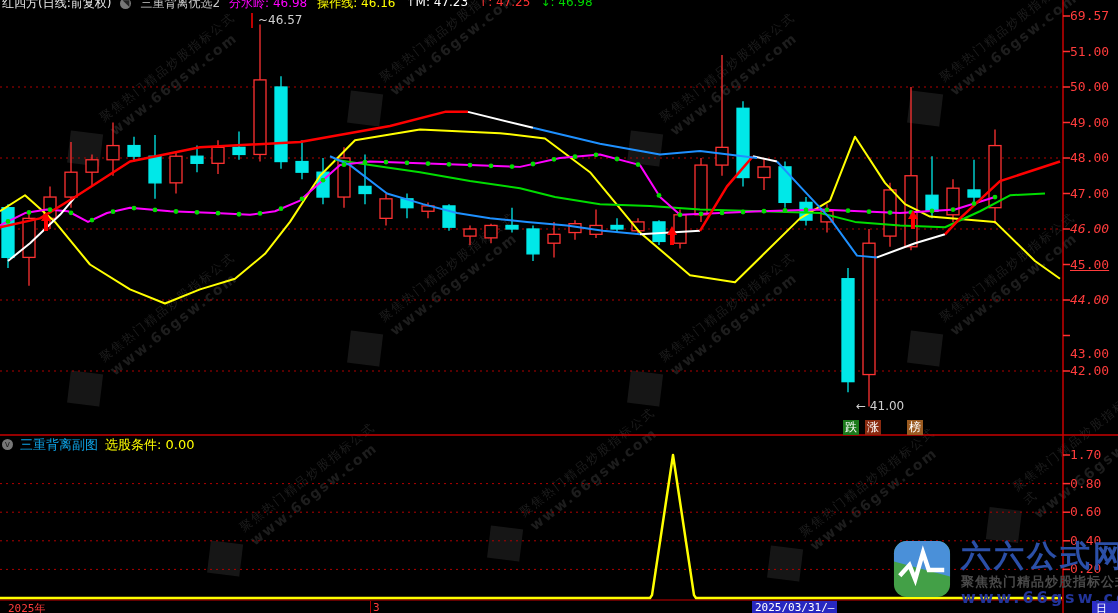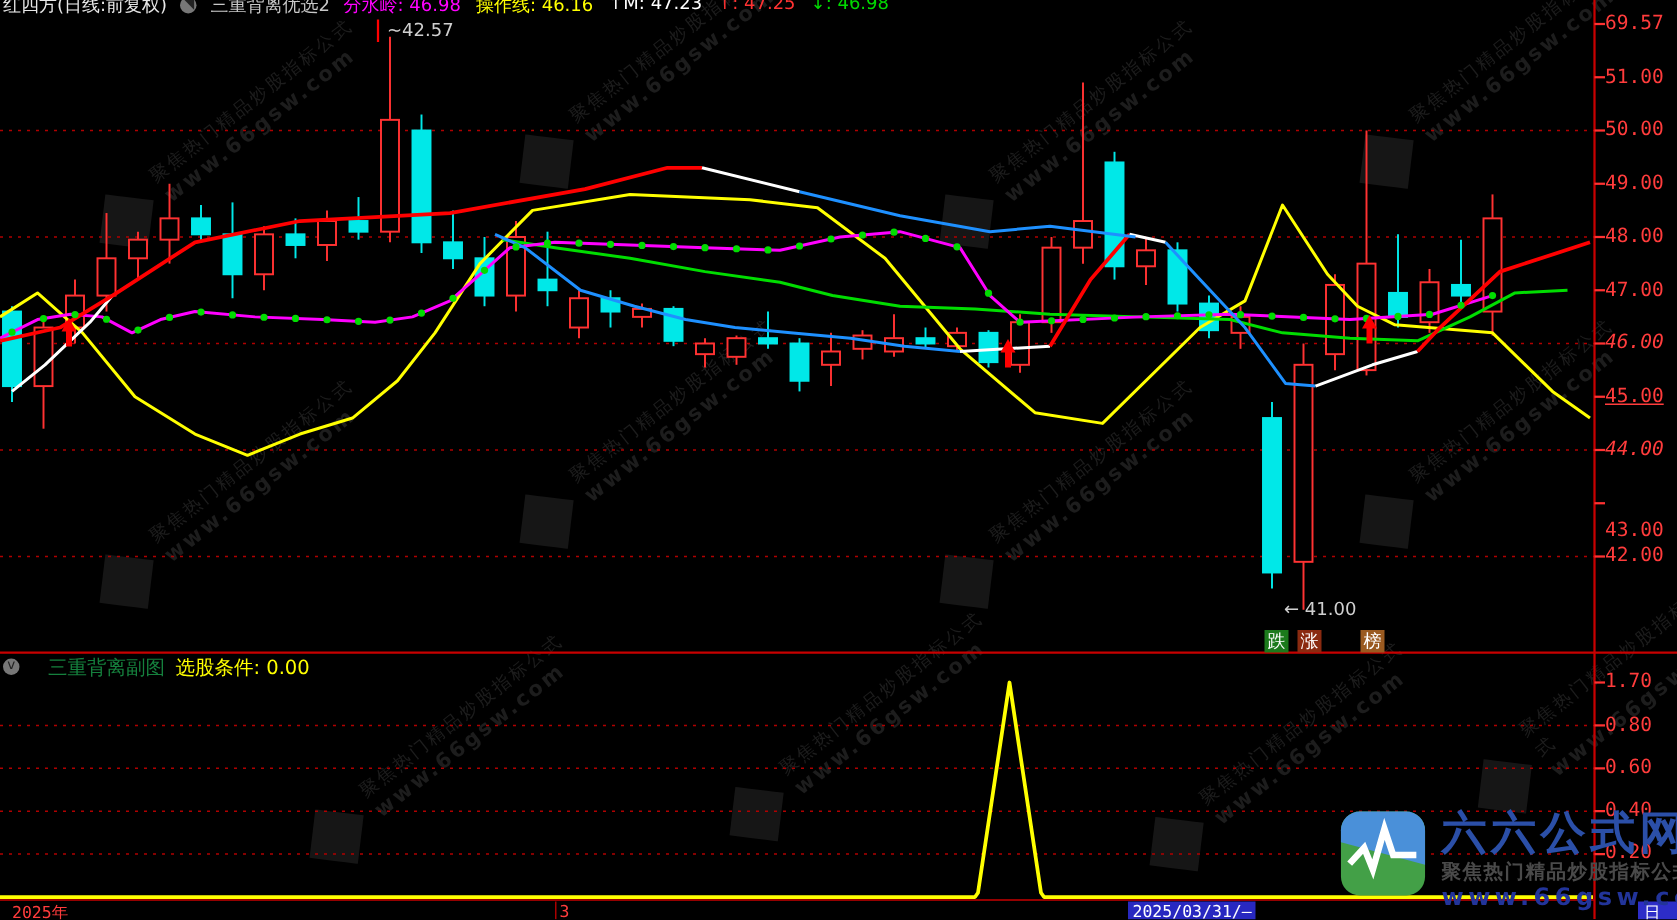--- a/index.html
+++ b/index.html
@@ -25,21 +25,21 @@
   .ax-lbl{position:absolute;left:1070px;color:#ff3c3c;font-size:13px;z-index:3;}
   
   #high-ann{position:absolute;left:258px;top:13px;color:#cfcfcf;font-size:12px;z-index:5;}
   #low-ann{position:absolute;left:856px;top:399px;color:#cfcfcf;font-size:12px;z-index:5;}
   
   #quick-btns{position:absolute;left:843px;top:420px;display:flex;z-index:5;font-size:12px;}
   .qbtn{color:#fff;width:16px;height:15px;line-height:15px;text-align:center;margin-right:6px;cursor:pointer;}
   
   #sub-header{position:absolute;left:2px;top:437px;height:15px;display:flex;align-items:center;
               gap:7px;font-size:13px;z-index:5;white-space:nowrap;}
-  .sub-name{color:#15803d;margin-left:12px;}
+  .sub-name{color:#0ea5e9;}
   .sub-cond{color:#ffff00;}
   
   #bottom-axis{position:absolute;left:0;top:601px;width:1118px;height:12px;z-index:5;font-size:11px;}
   #ba-year{position:absolute;left:8px;top:0;color:#ff3c3c;}
   #ba-month{position:absolute;left:373px;top:0;color:#ff3c3c;}
   #ba-mdiv{position:absolute;left:370px;top:0;width:1px;height:12px;background:#aa0000;}
   #ba-date{position:absolute;left:752px;top:0;background:#2828c0;color:#fff;padding:0 3px;}
   #ba-period{position:absolute;left:1092px;top:0;background:#2d2dc8;color:#fff;padding:0 4px;}
   
   #site-logo{position:absolute;left:893px;top:540px;display:flex;gap:10px;z-index:6;align-items:flex-start;}
@@ -340,21 +340,21 @@
     <span class="tb-ind">三重背离优选2</span>
     <span id="tb-values" style="display:flex;gap:10px;">
         <span style="color: rgb(255, 0, 255);">分水岭: 46.98</span>
         <span style="color: rgb(255, 255, 0);">操作线: 46.16</span>
         <span style="color: rgb(255, 255, 255);">↑M: 47.23</span>
         <span style="color: rgb(255, 50, 50);">↑: 47.25</span>
         <span style="color: rgb(0, 216, 0);">↓: 46.98</span>
       </span>
   </div>
 
-  <div id="high-ann">~42.57</div>
+  <div id="high-ann">~46.57</div>
   <div id="low-ann">← 41.00</div>
 
   <div id="quick-btns">
       <span class="qbtn" style="background: rgb(27, 122, 27);">跌</span>
       <span class="qbtn" style="background: rgb(138, 42, 16);">涨</span>
       <span class="qbtn" style="background: rgb(154, 90, 32); margin-left: 20px;">榜</span>
     </div>
 
   <div id="axis-labels">
       <div class="ax-lbl mono" style="top: 8px;">69.57</div>

